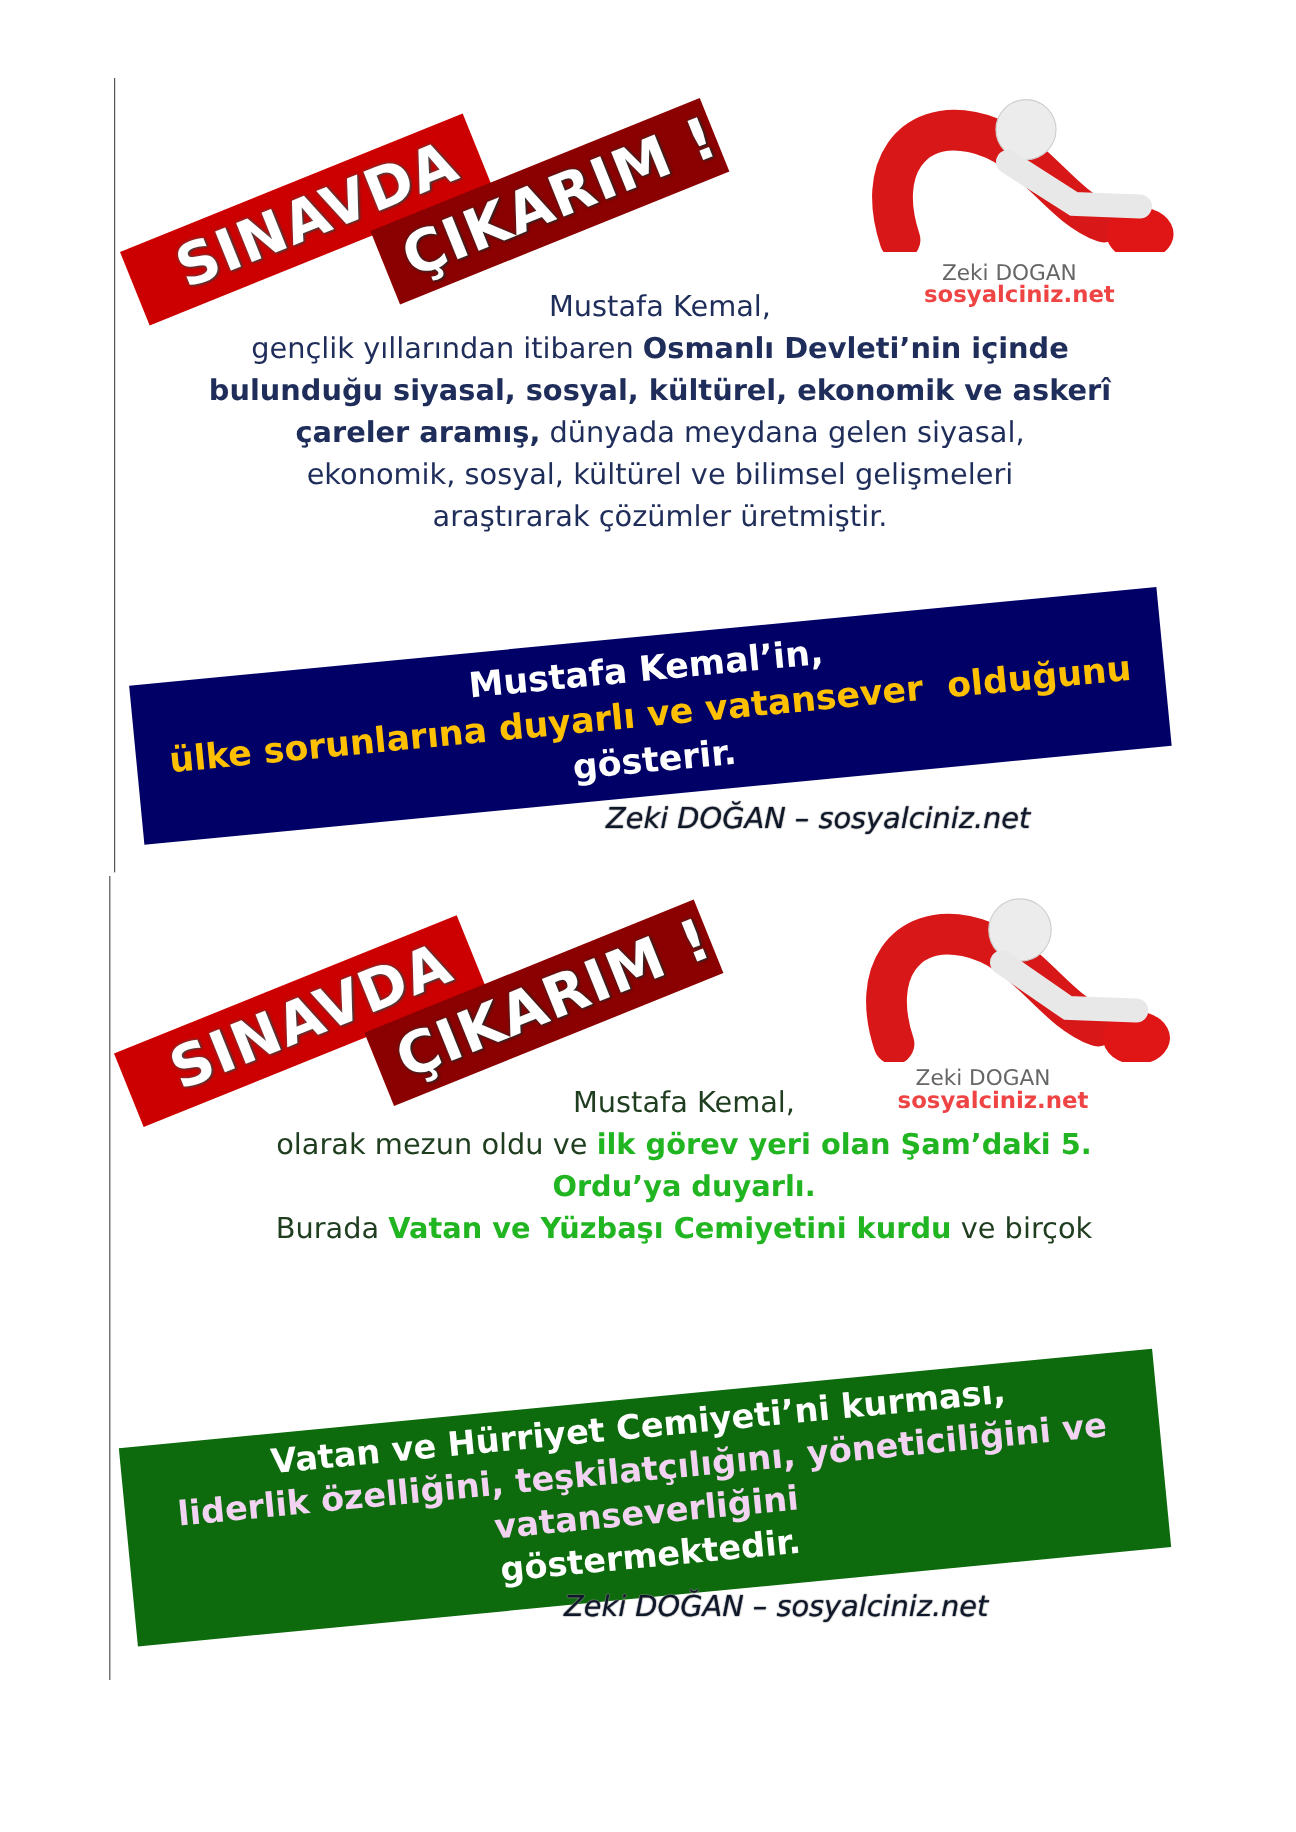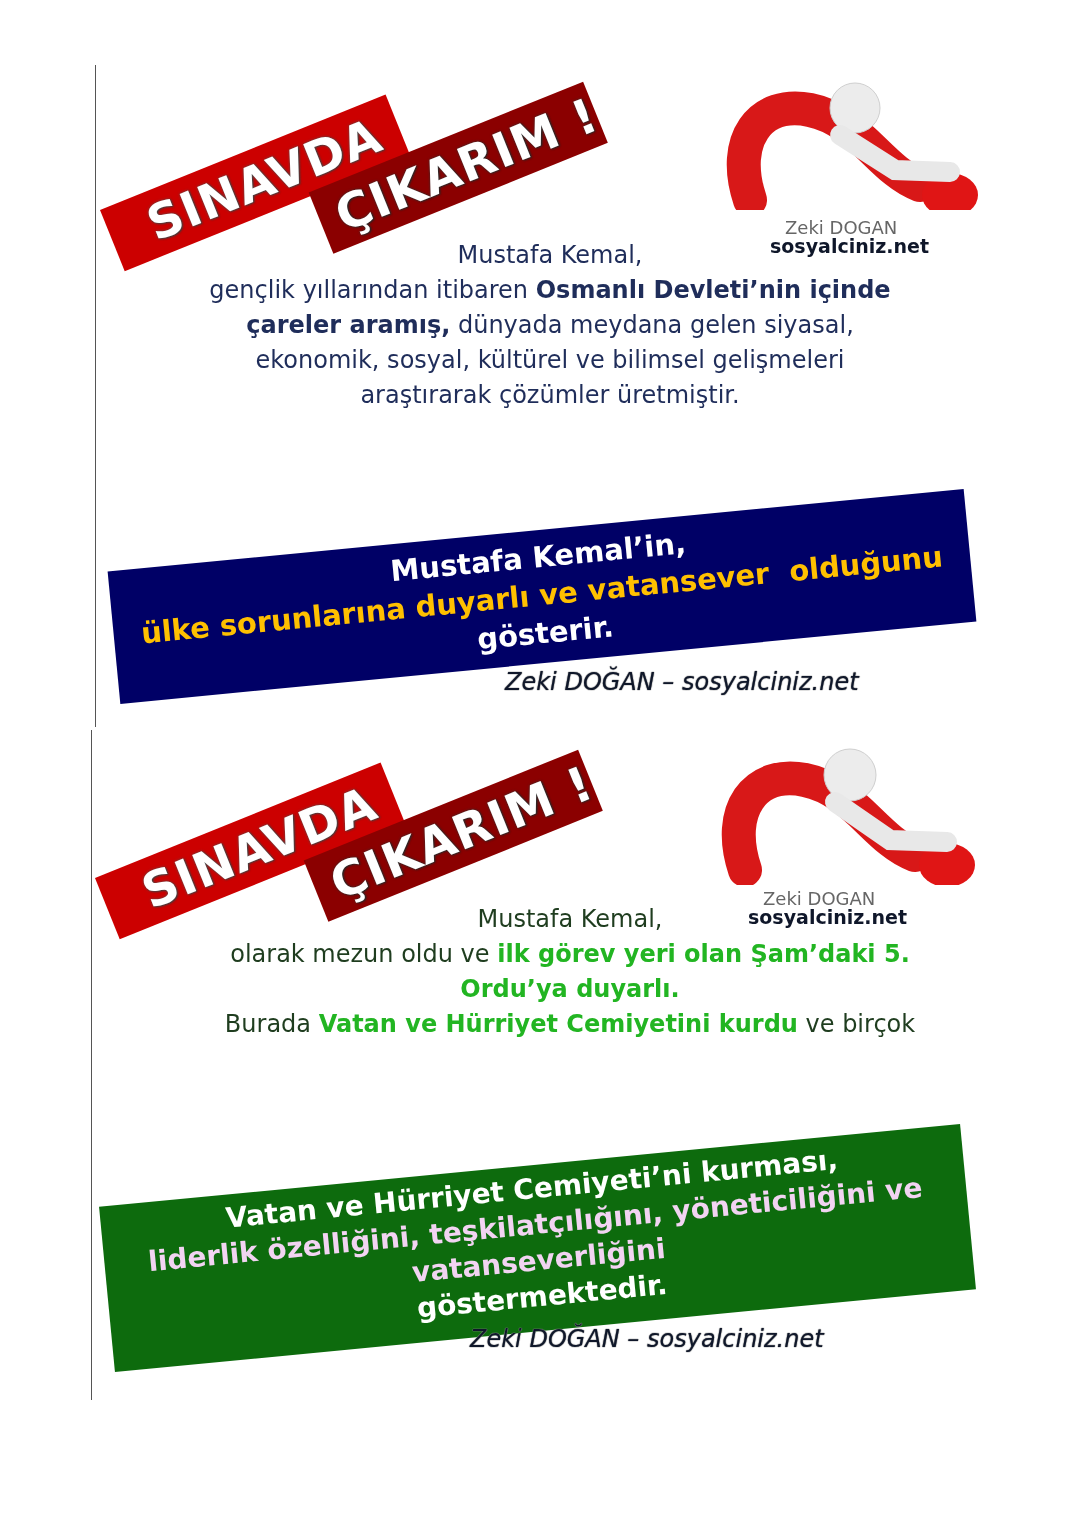--- a/index.html
+++ b/index.html
@@ -9,21 +9,21 @@
   .card { position:absolute; left:0; width:1080px; }
   .stamp { position:absolute; transform-origin:left top; }
   .stamp-red { position:absolute; background:#cc0000; color:#fff; font-weight:bold;
                font-size:48px; letter-spacing:1px; padding:2px 18px; white-space:nowrap;
                text-shadow:0 0 3px #555, 1px 1px 2px #333; }
   .stamp-dark { position:absolute; background:#8b0000; color:#fff; font-weight:bold;
                font-size:48px; letter-spacing:1px; padding:2px 18px; white-space:nowrap;
                text-shadow:0 0 3px #333, 1px 1px 2px #222; }
   .logo { position:absolute; width:270px; height:170px; }
   .logo-name { position:absolute; left:55px; top:120px; font-weight:normal; font-size:18px; color:#666; }
-  .logo-url { position:absolute; left:40px; top:138px; font-weight:bold; font-size:19px; color:#0f172a; }
+  .logo-url { position:absolute; left:40px; top:138px; font-weight:bold; font-size:19px; color:#ef4444; }
   .body-text { position:absolute; text-align:center; font-size:24px; line-height:35px; }
   .body-text b { font-weight:bold; }
   .banner { position:absolute; transform-origin:center center; text-align:center; font-weight:bold; }
   .watermark { position:absolute; font-style:italic; font-weight:normal; font-size:24px;
                color:#0f172a; text-shadow:0 0 1px #888, 0 0 1px #888, 0 0 1px #888; }
 </style>
 </head>
 <body>
 
 <div class="page-line" style="left:95px; top:65px; height:662px;"></div>
@@ -43,20 +43,21 @@
       <circle cx="135" cy="28" r="25" fill="#ececec" stroke="#cfcfcf"></circle>
       <path d="M120,55 L175,90 L230,92" stroke="#e8e8e8" stroke-width="20" fill="none" stroke-linecap="round"></path>
     </svg>
     <div class="logo-name" style="left:65px; top:137px;">Zeki DOGAN</div>
     <div class="logo-url" style="left:50px; top:155px;">sosyalciniz.net</div>
   </div>
 
   <div class="body-text" style="left:160px; top:238px; width:780px; color:#1f2d5a;">
     <div>Mustafa Kemal,</div>
     <div><span>gençlik yıllarından itibaren </span><b>Osmanlı Devleti’nin içinde</b></div>
+    <div><b>bulunduğu siyasal, sosyal, kültürel, ekonomik ve askerî</b></div>
     <div><b>çareler aramış,</b><span> dünyada meydana gelen siyasal,</span></div>
     <div>ekonomik, sosyal, kültürel ve bilimsel gelişmeleri</div>
     <div>araştırarak çözümler üretmiştir.</div>
   </div>
 
   <div class="banner" style="left:112px; top:530px; width:860px; height:125px; background:#000066; transform:rotate(-5.5deg); font-size:29px; line-height:38px; padding-top:8px;">
     <div style="color:#fff;">Mustafa Kemal’in,</div>
     <div style="color:#ffc000; white-space:pre;">ülke sorunlarına duyarlı ve vatansever  olduğunu</div>
     <div style="color:#fff;">gösterir.</div>
   </div>
@@ -79,21 +80,21 @@
       <path d="M120,62 L175,100 L232,102" stroke="#e8e8e8" stroke-width="20" fill="none" stroke-linecap="round"></path>
     </svg>
     <div class="logo-name" style="left:48px; top:148px;">Zeki DOGAN</div>
     <div class="logo-url" style="left:33px; top:166px;">sosyalciniz.net</div>
   </div>
 
   <div class="body-text" style="left:160px; top:172px; width:820px; color:#1f3d1f;">
     <div>Mustafa Kemal,</div>
     <div><span>olarak mezun oldu ve </span><b style="color:#22b522;">ilk görev yeri olan Şam’daki  5.</b></div>
     <div><b style="color:#22b522;">Ordu’ya duyarlı.</b></div>
-    <div><span>Burada </span><b style="color:#22b522;">Vatan ve Hürriyet Cemiyetini kurdu</b><span> ve birçok</span></div>
+    <div><span>Burada </span><b style="color:#22b522;">Vatan ve Yüzbaşı Cemiyetini kurdu</b><span> ve birçok</span></div>
   </div>
 
   <div class="banner" style="left:105px; top:435px; width:865px; height:160px; background:#0d6b0d; transform:rotate(-5.5deg); font-size:28px; line-height:36px; padding-top:6px;">
     <div style="color:#fff;">Vatan ve Hürriyet Cemiyeti’ni kurması,</div>
     <div style="color:#f2d4f2;">liderlik özelliğini, teşkilatçılığını, yöneticiliğini ve</div>
     <div style="color:#f2d4f2;">vatanseverliğini</div>
     <div style="color:#fff;">göstermektedir.</div>
   </div>
 
   <div class="watermark" style="left:470px; top:595px;">Zeki DOĞAN – sosyalciniz.net</div>

